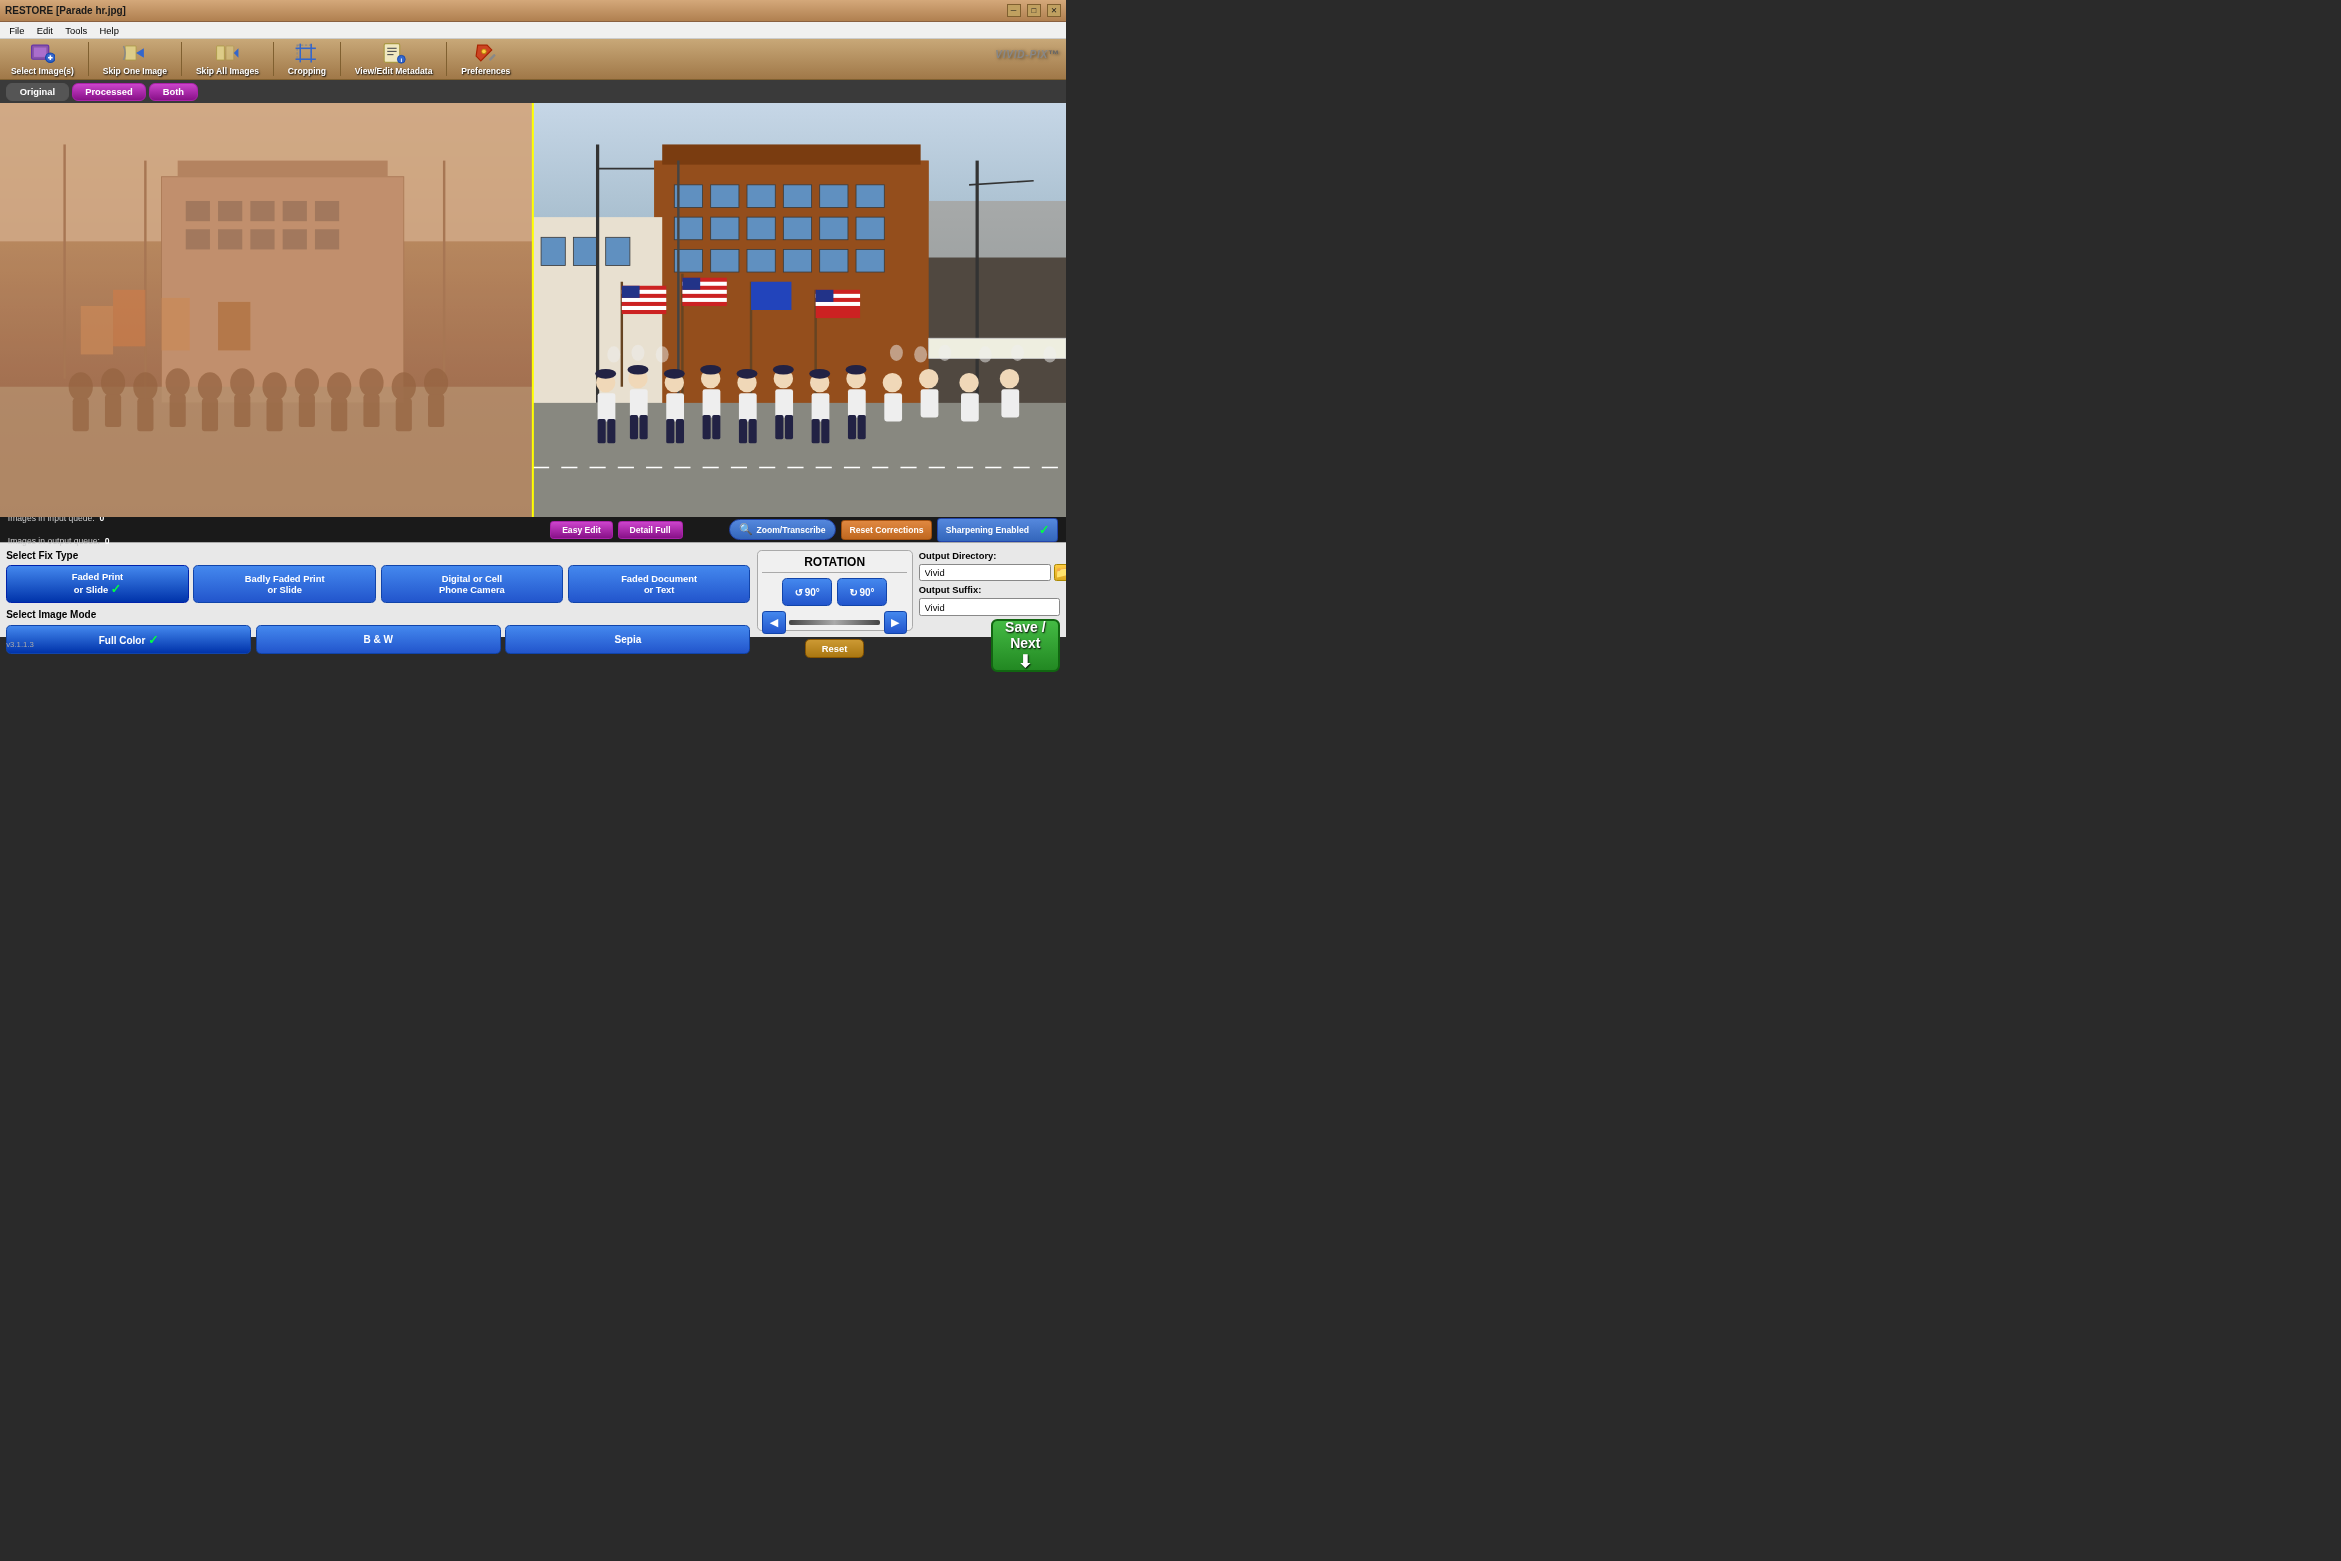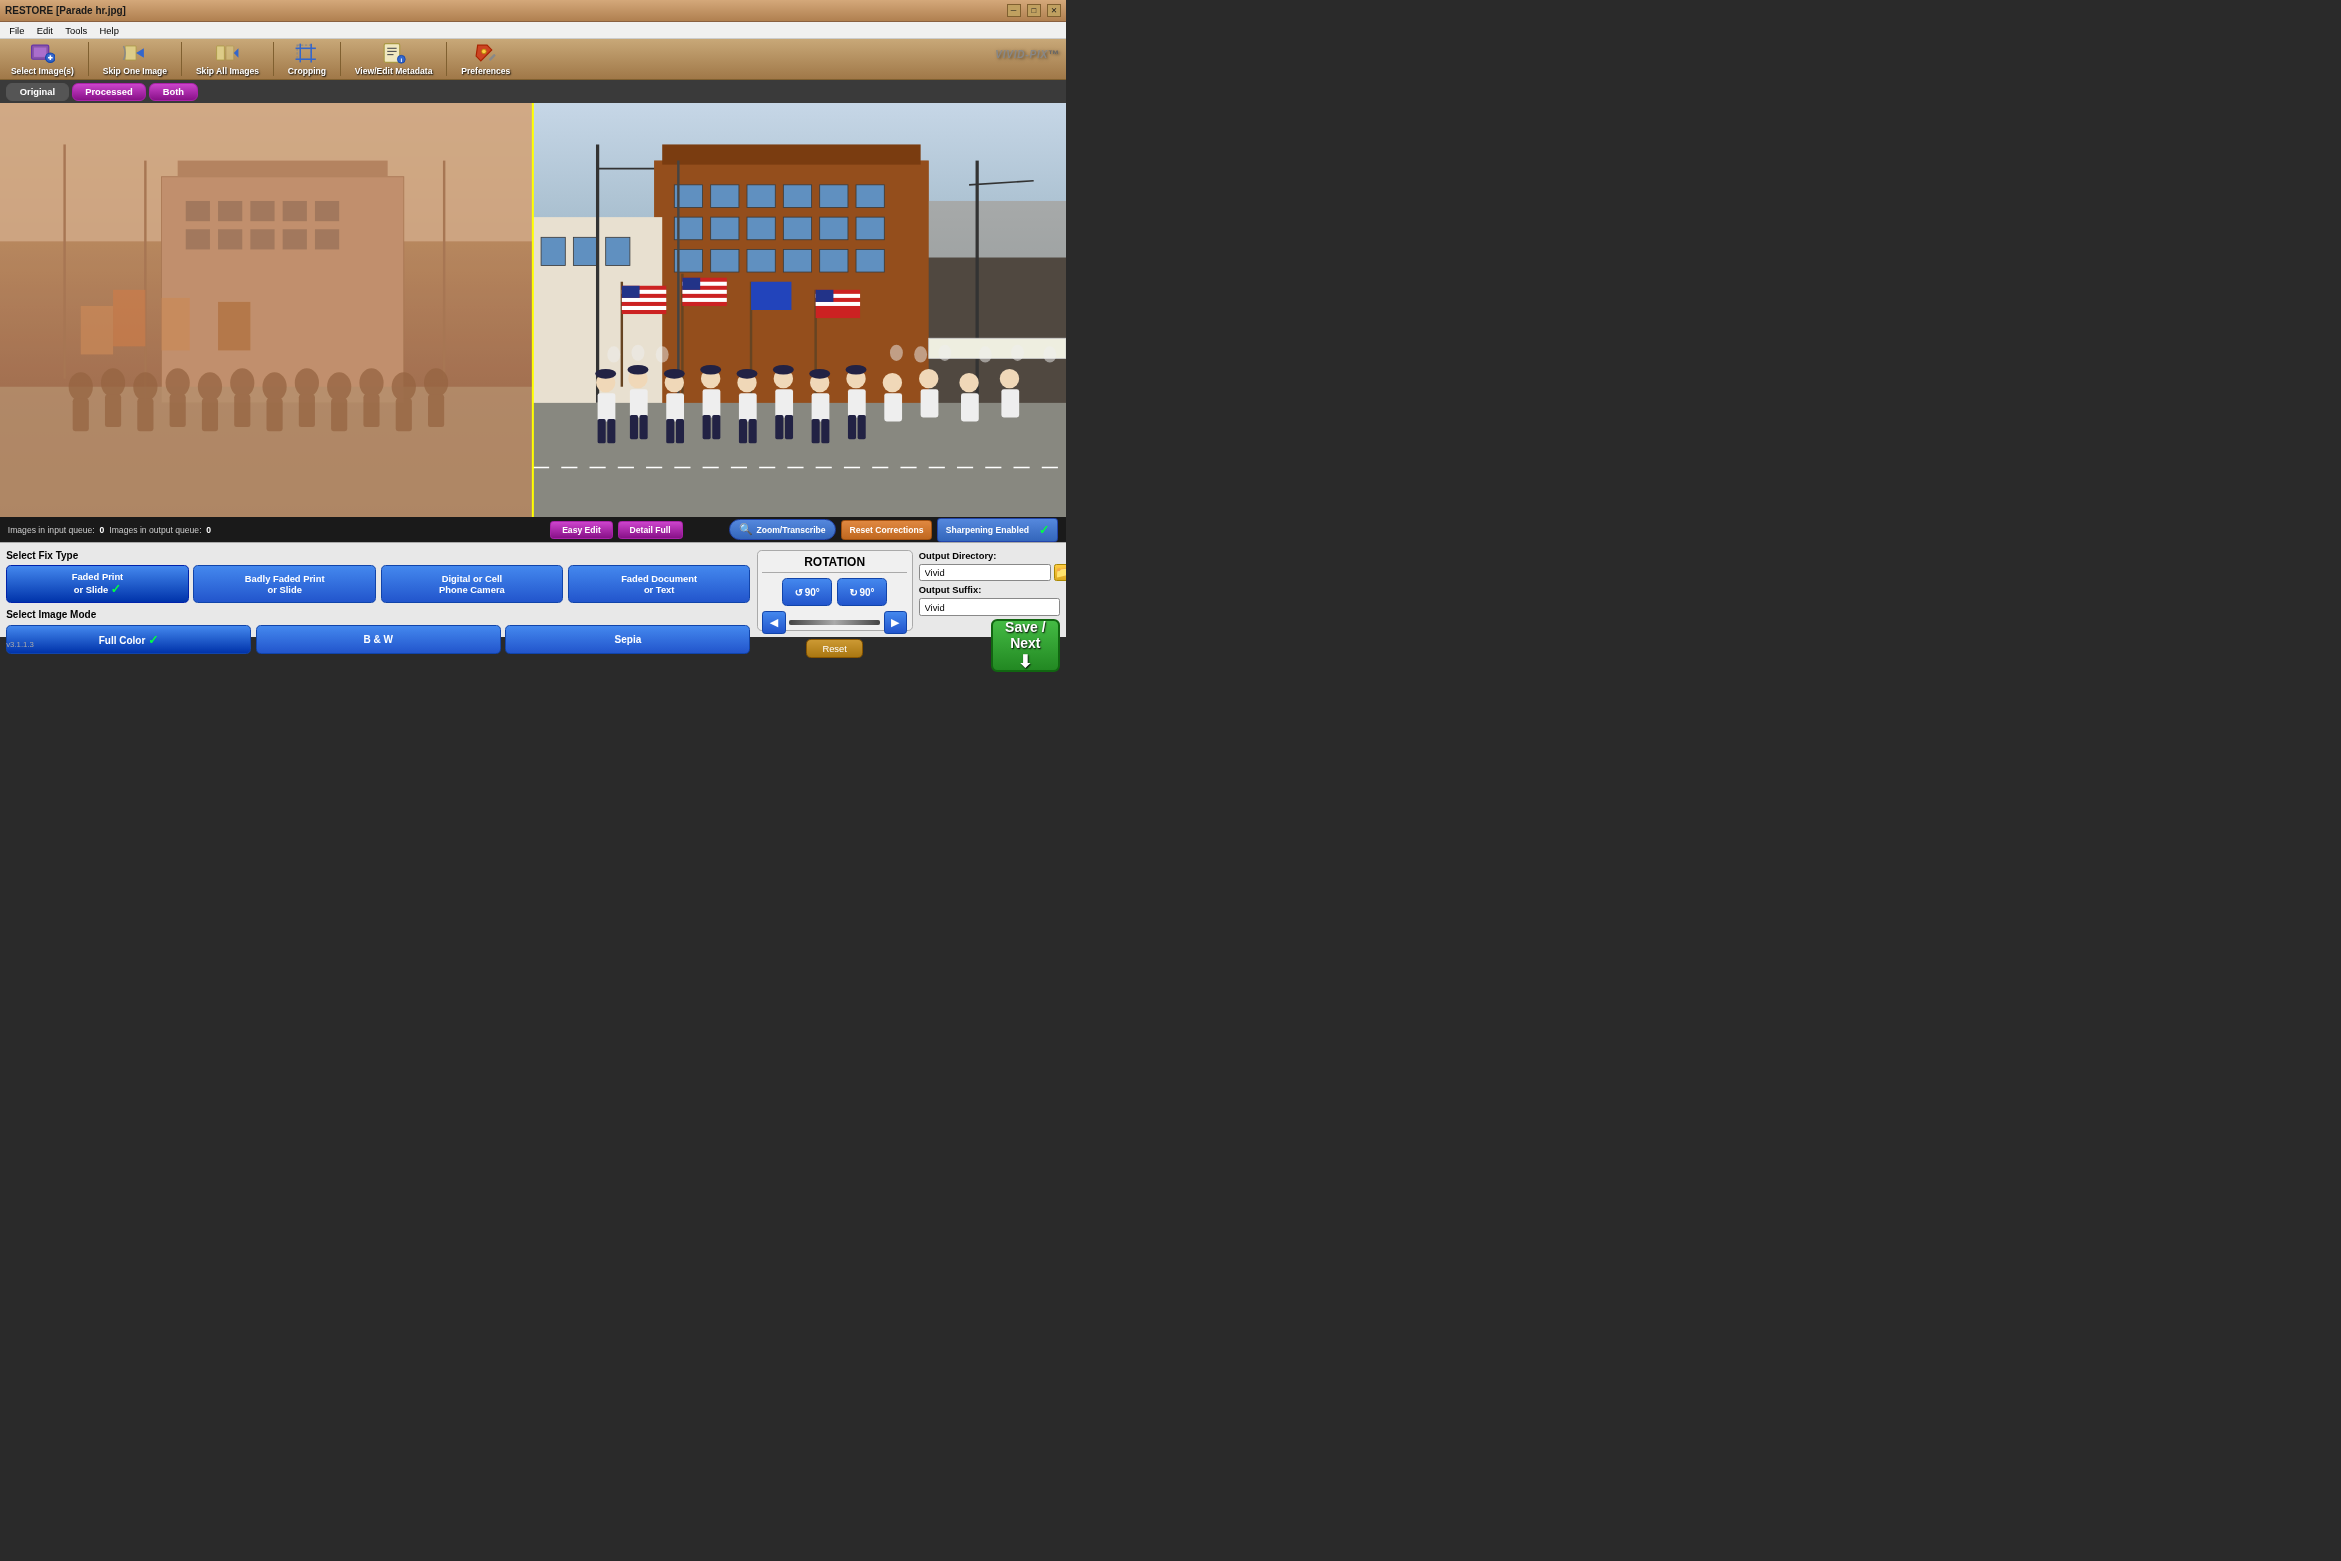--- a/index.html
+++ b/index.html
@@ -367,21 +367,21 @@
     }
     .rot-reset-btn {
       display: block;
       margin: 0 auto;
       padding: 3.1px 15.6px;
       background: linear-gradient(to bottom, #cc9933, #aa7711);
       border: 1.6px solid #885500;
       border-radius: 4.7px;
       cursor: pointer;
       font-size: 9.4px;
-      font-weight: normal;
+      font-weight: bold;
       color: #fff;
     }
 
     
     #output-section {
       width: 141px;
       display: flex;
       flex-direction: column;
       gap: 3.1px;
     }
@@ -811,21 +811,21 @@
           <ellipse cx="560" cy="320" rx="8" ry="10"></ellipse>
           <ellipse cx="600" cy="318" rx="8" ry="10"></ellipse>
           <ellipse cx="640" cy="320" rx="8" ry="10"></ellipse>
         </g>
       </svg>
     </div>
   </div>
 </div>
 
 <div id="info-overlay-bar" style="background:#1a1a1a;height:25px;display:flex;align-items:center;padding:0 7.8px;">
-  <div style="display:flex;flex-direction:row;gap:5px;">
+  <div style="display:flex;flex-direction:column;gap:13px;">
     <span class="info-queue">
       <span>Images in input queue:</span> &nbsp;<span style="color:#fff;font-weight:bold;">0</span>
     </span>
     <span class="info-queue">
       <span>Images in output queue:</span> &nbsp;<span style="color:#fff;font-weight:bold;">0</span>
     </span>
   </div>
   <div style="margin-left:auto;display:flex;gap:4.7px;align-items:center;margin-right:31px;">
     <button class="edit-btn" id="easy-edit-btn">Easy Edit</button>
     <button class="edit-btn" id="detail-edit-btn">Detail Full</button>

